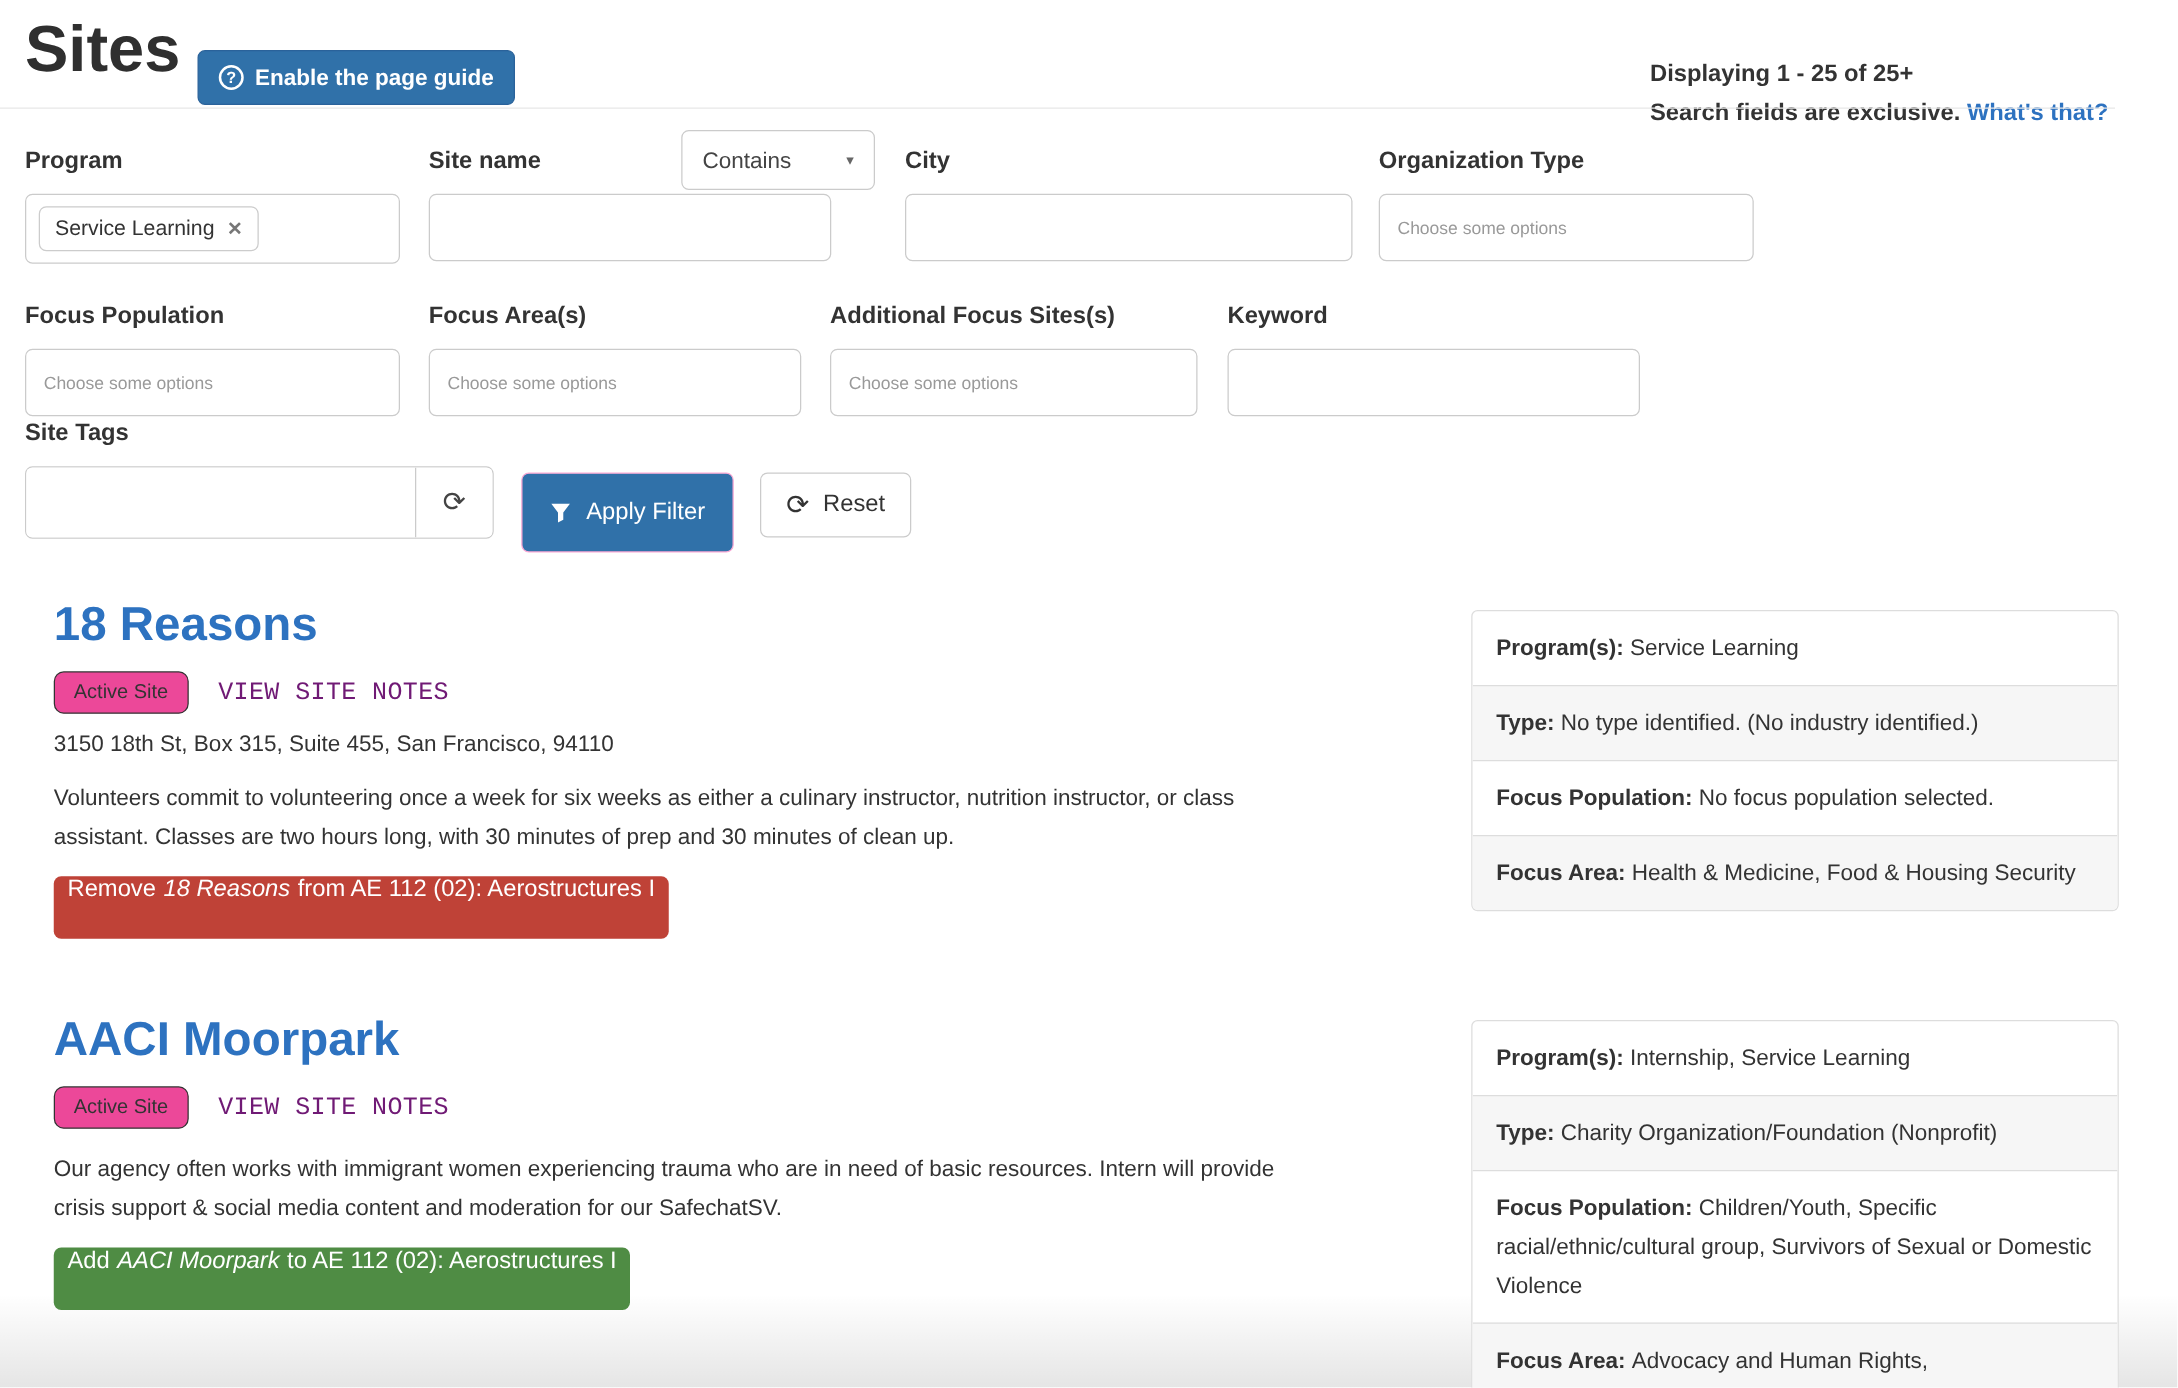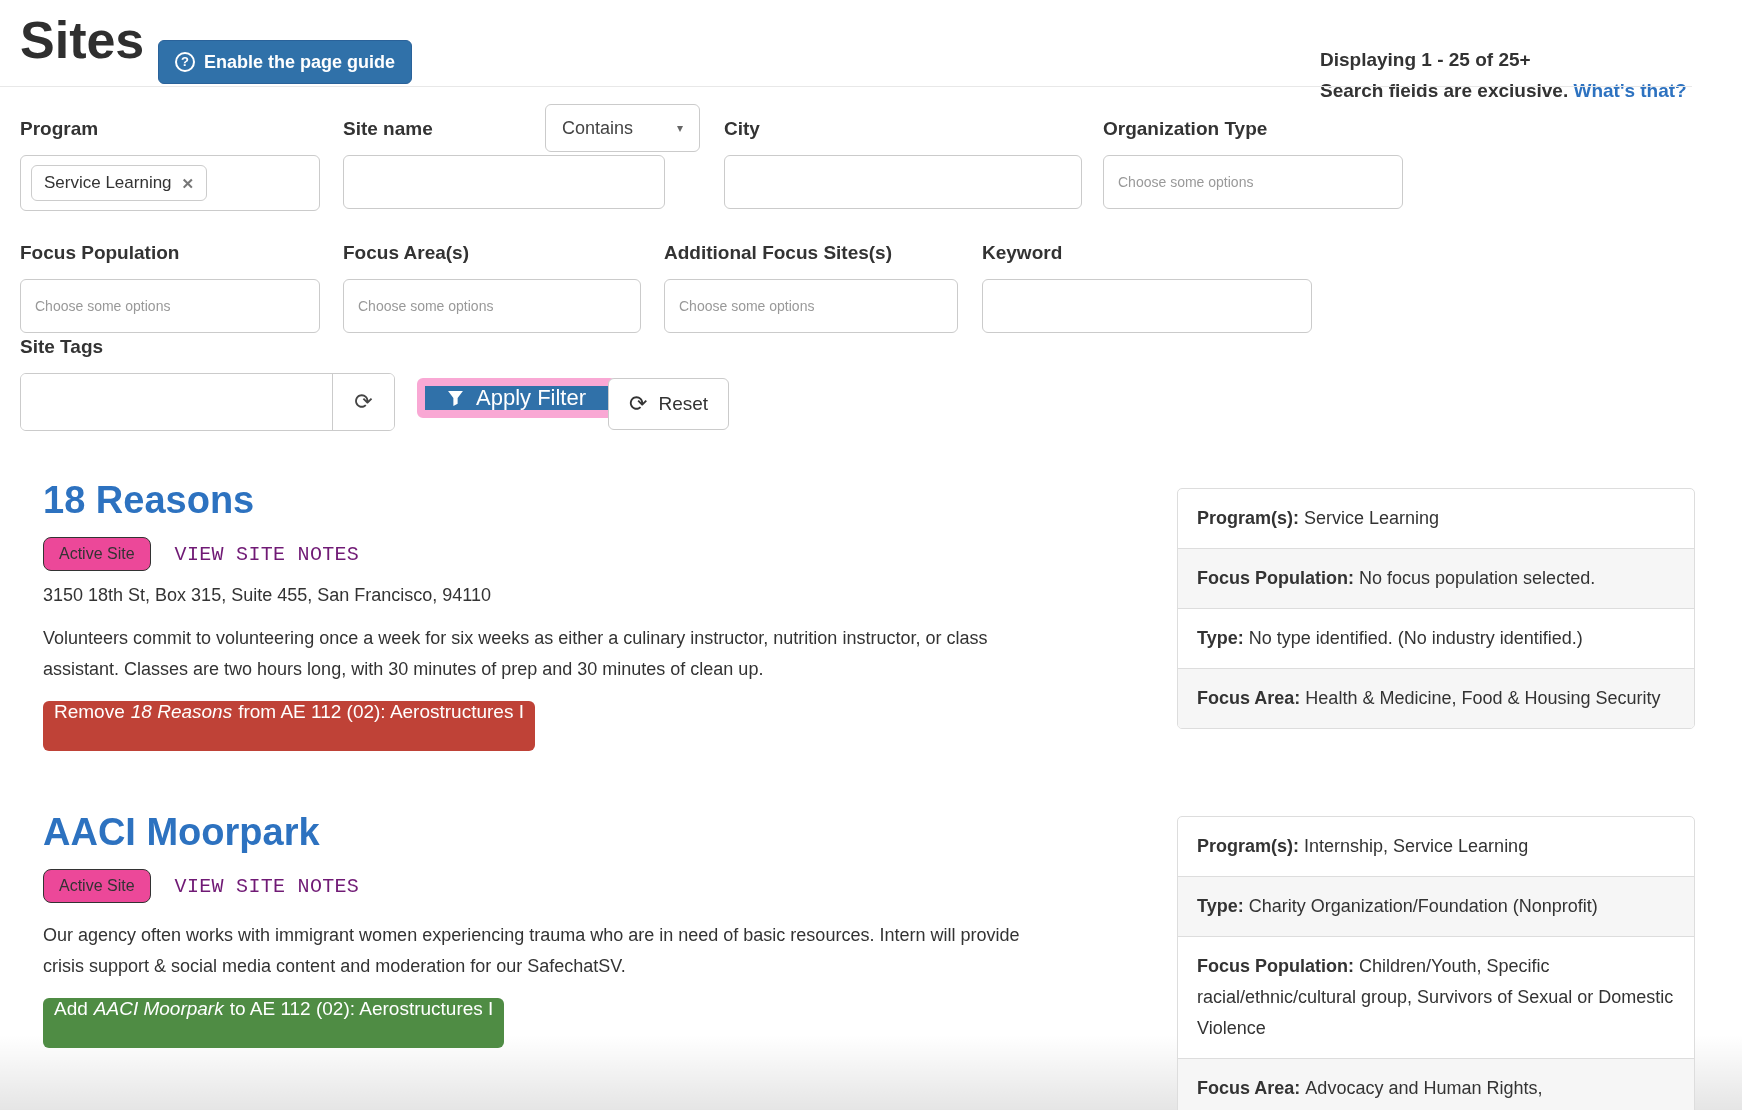--- a/index.html
+++ b/index.html
@@ -65,23 +65,23 @@
     display:flex; height:58px; border:1px solid #cbcbcb; border-radius:6px;
     overflow:hidden; background:#fff;
   }
   .igroup input { flex:1; border:none; outline:none; font-size:18px; padding:0 14px; font-family:inherit; }
   .igroup .addon {
     width:62px; border-left:1px solid #cbcbcb; background:#fff;
     display:flex; align-items:center; justify-content:center;
     font-size:24px; color:#444; cursor:pointer;
   }
   #apply-btn {
-    position:absolute; left:417px; top:378px; height:40px;
-    background:#3071a9; color:#fff; border:8px solid #f9a8d4; border-radius:6px;
-    font-size:22px; padding:0 22px; display:flex; align-items:center; gap:12px;
+    position:absolute; left:417px; top:378px; height:64px;
+    background:#3071a9; color:#fff; border:1px solid #f9a8d4; border-radius:6px;
+    font-size:19px; padding:0 22px; display:flex; align-items:center; gap:12px;
     cursor:pointer; font-family:inherit;
   }
   #reset-btn {
     position:absolute; left:608px; top:378px; height:52px;
     background:#fff; color:#333; border:1px solid #cbcbcb; border-radius:6px;
     font-size:19px; padding:0 20px; display:flex; align-items:center; gap:11px;
     cursor:pointer; font-family:inherit;
   }
   .refresh-glyph { font-size:22px; line-height:1; }
 
@@ -223,22 +223,22 @@
   <div class="desc">Volunteers commit to volunteering once a week for six weeks as either a culinary instructor, nutrition instructor, or class assistant. Classes are two hours long, with 30 minutes of prep and 30 minutes of clean up.</div>
   <button class="action-btn action-remove">
     <span>Remove</span>
       <em>18 Reasons</em>
       <span>from AE 112 (02): Aerostructures I</span>
   </button>
 </div>
 
 <div class="panel" id="panel-0">
   <div class="prow"><b>Program(s):</b><span>Service Learning</span></div>
+  <div class="prow"><b>Type:</b><span>No type identified. (No industry identified.)</span></div>
   <div class="prow"><b>Focus Population:</b><span>No focus population selected.</span></div>
-  <div class="prow"><b>Type:</b><span>No type identified. (No industry identified.)</span></div>
   <div class="prow"><b>Focus Area:</b><span>Health &amp; Medicine, Food &amp; Housing Security</span></div>
 </div>
 
 <div class="site" id="site-1">
   <h2>AACI Moorpark</h2>
   <div class="meta">
     <span class="badge">Active Site</span>
     <a class="notes">VIEW SITE NOTES</a>
   </div>
   <div class="desc">Our agency often works with immigrant women experiencing trauma who are in need of basic resources. Intern will provide crisis support &amp; social media content and moderation for our SafechatSV.</div>

